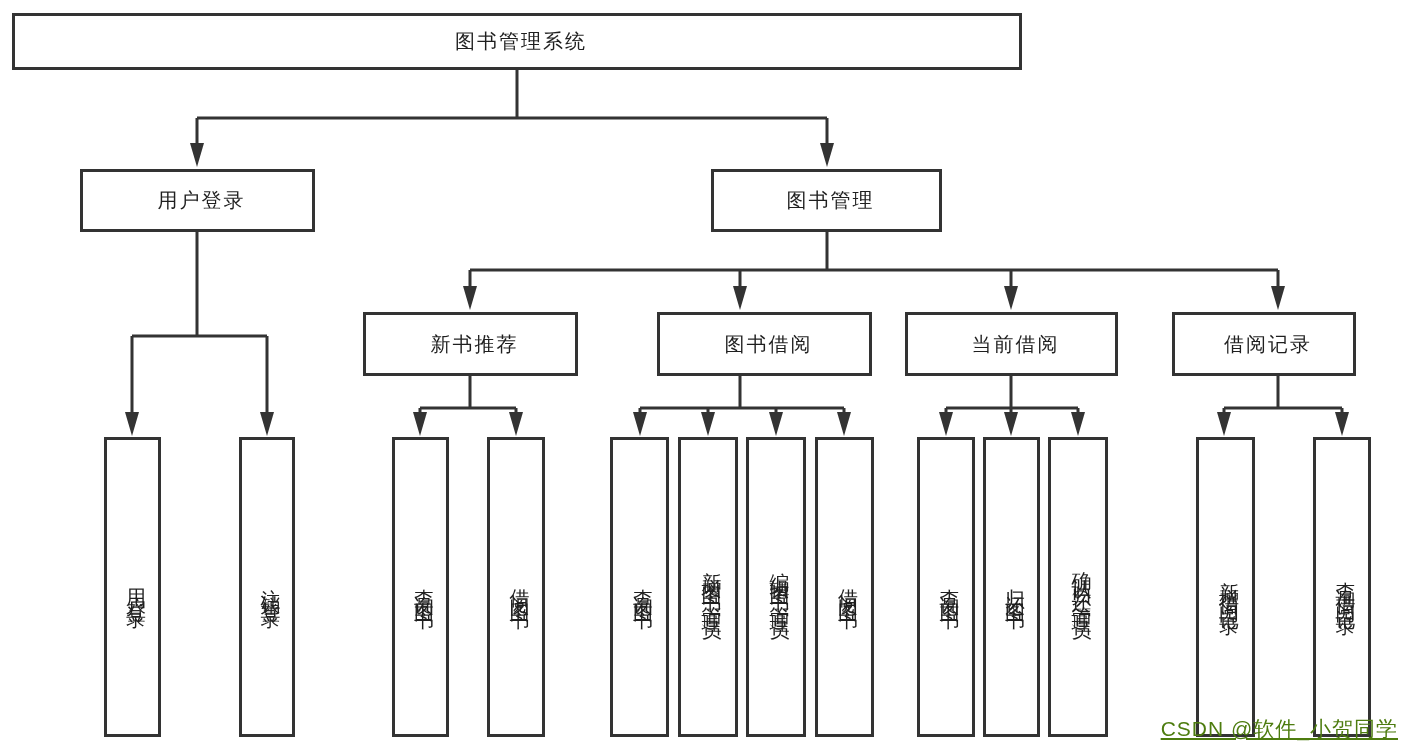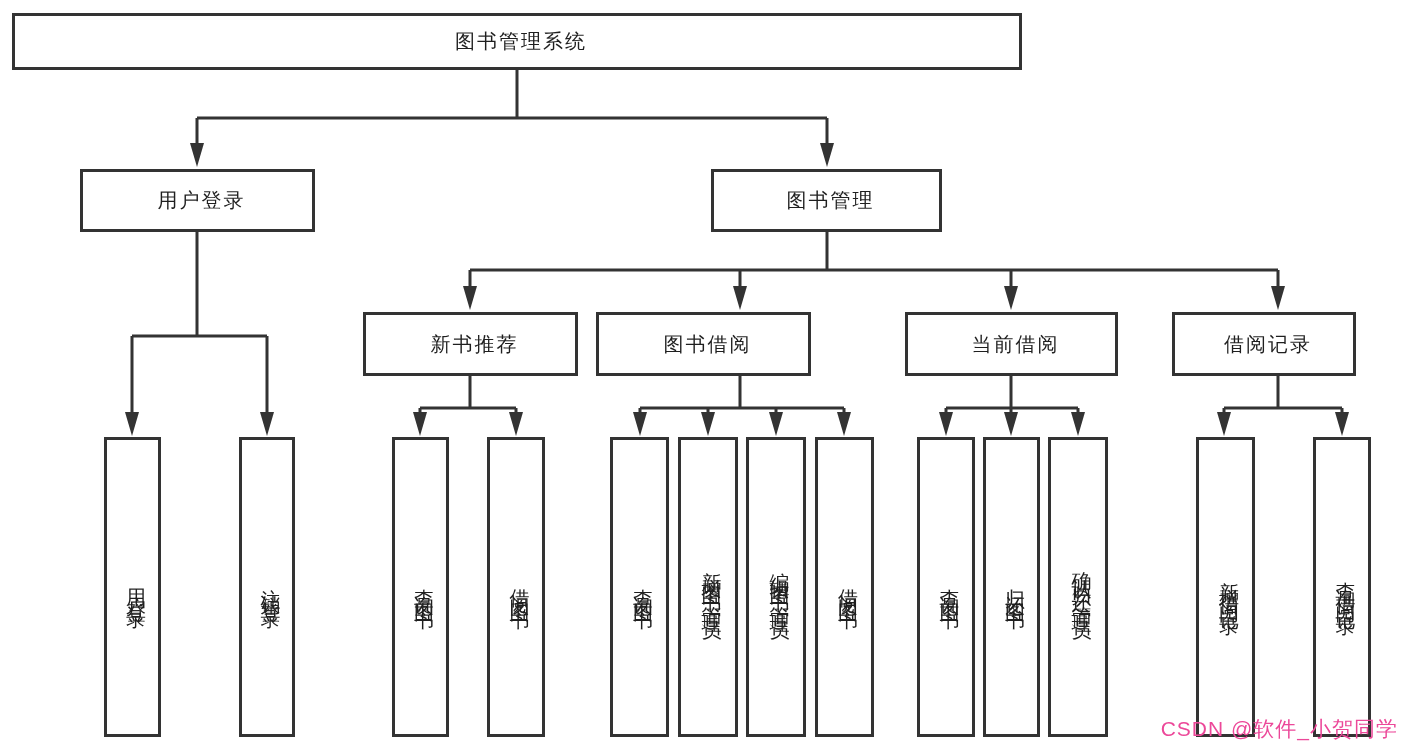--- a/index.html
+++ b/index.html
@@ -14,21 +14,21 @@
     display:flex; align-items:center; justify-content:center;
     color:#1f1f1f; font-size:20px; z-index:2;padding-left:8px;
   }
   .box.h span { letter-spacing:2px; white-space:nowrap; }
   .box.v span {
     writing-mode:vertical-rl; text-orientation:mixed;
     letter-spacing:7px; line-height:1; white-space:nowrap;
   }
   .watermark {
     position:absolute; right:7px; bottom:4px; z-index:5;
-    font-size:21px; color:#ec4899; letter-spacing:1px; white-space:nowrap;
+    font-size:21px; color:#4d7c0f; letter-spacing:1px; white-space:nowrap;text-decoration:underline;
   }
 </style>
 </head>
 <body>
 
 <div class="canvas">
 
   <svg class="connectors" width="1405" height="747" viewBox="0 0 1405 747" aria-hidden="true">
     <g stroke="#333333" stroke-width="3" fill="none">
 
@@ -79,21 +79,21 @@
   <div class="box h" style="left:80px;top:169px;width:235px;height:63px">
     <span>用户登录</span>
   </div>
   <div class="box h" style="left:363px;top:312px;width:215px;height:64px">
     <span>新书推荐</span>
   </div>
 
   <div class="box h" style="left:711px;top:169px;width:231px;height:63px">
     <span>图书管理</span>
   </div>
-  <div class="box h" style="left:596px;top:312px;width:215px;height:64px">
+  <div class="box h" style="left:657px;top:312px;width:215px;height:64px">
     <span>图书借阅</span>
   </div>
   <div class="box h" style="left:905px;top:312px;width:213px;height:64px">
     <span>当前借阅</span>
   </div>
   <div class="box h" style="left:1172px;top:312px;width:184px;height:64px">
     <span>借阅记录</span>
   </div>
 
   <div class="box v" style="left:104px;top:437px;width:57px;height:300px">

